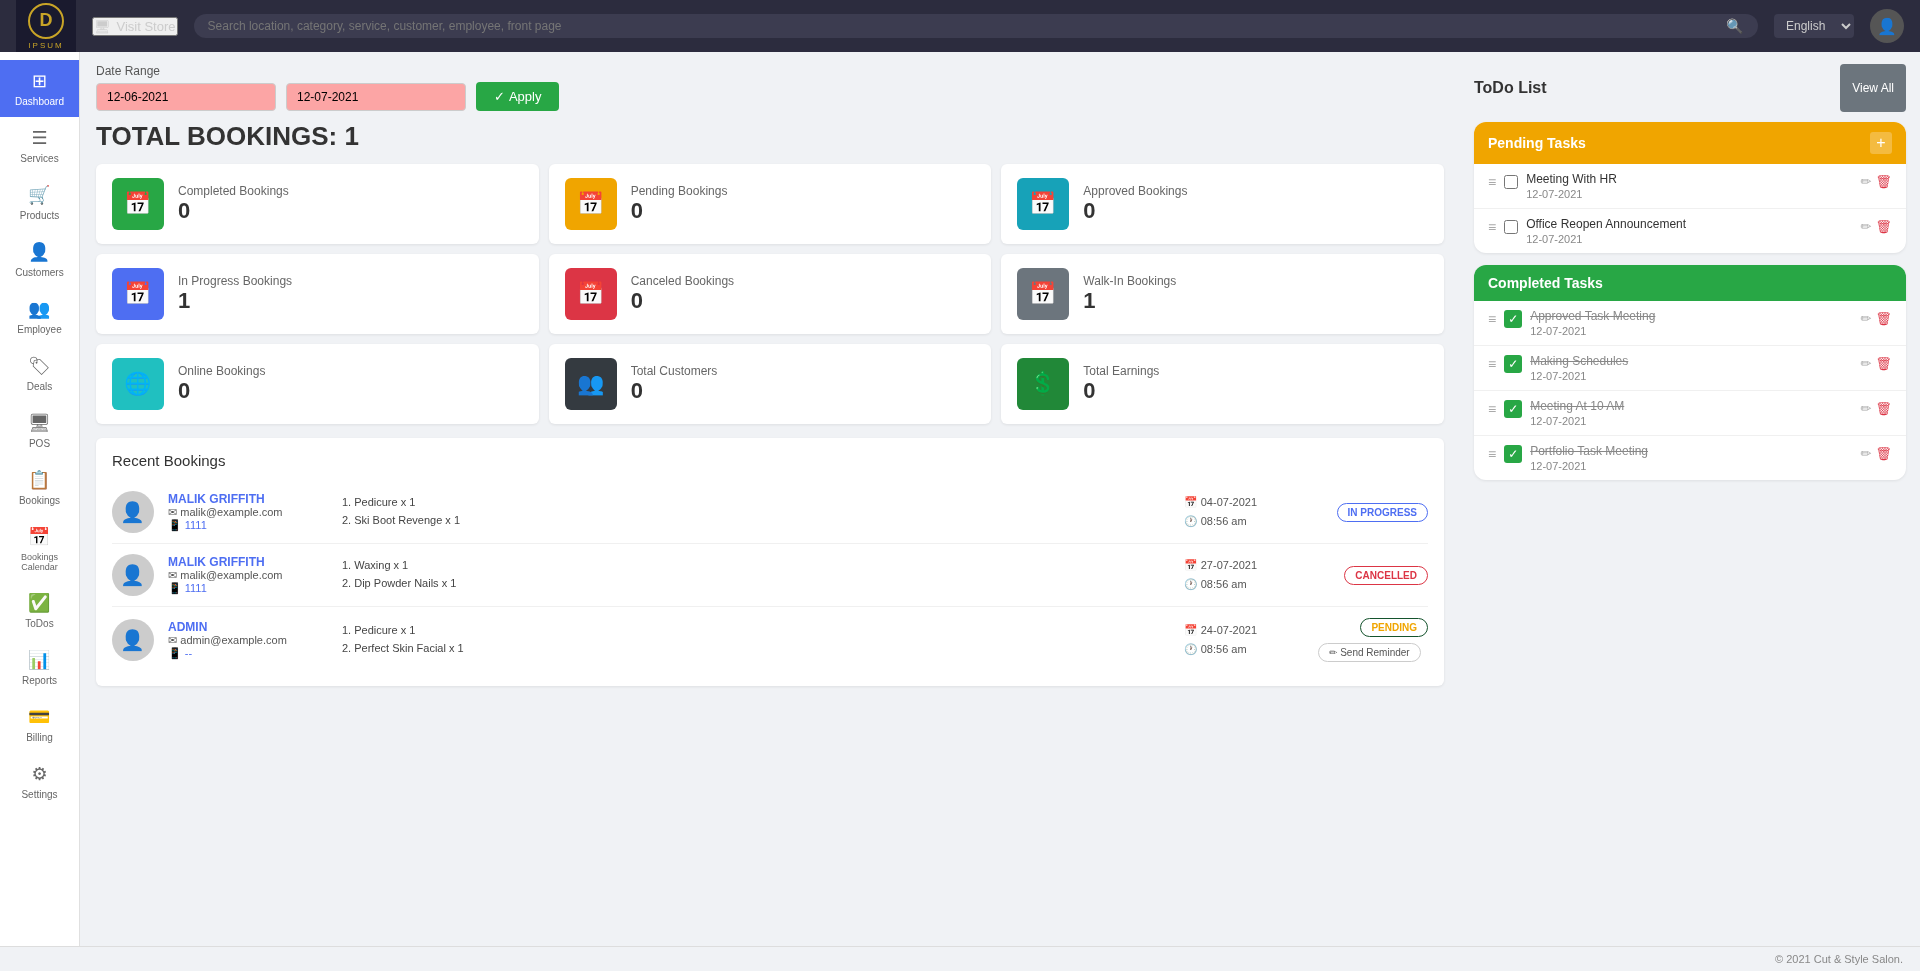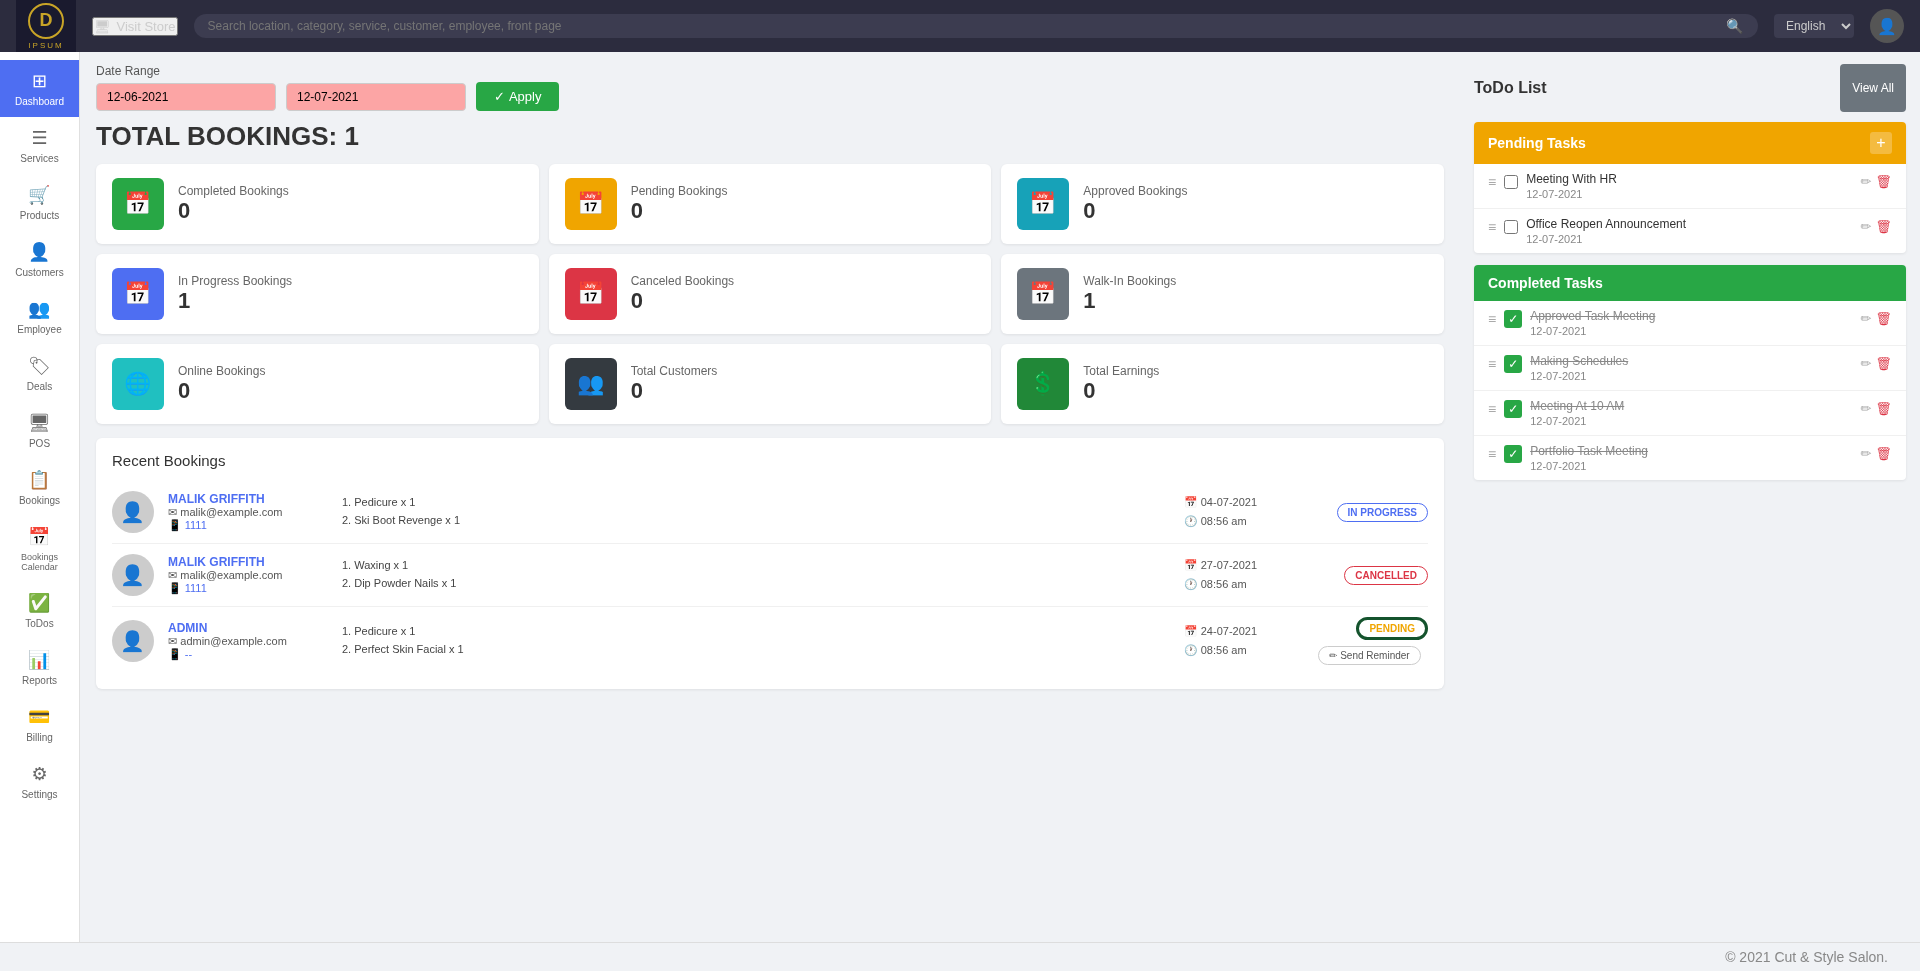--- a/index.html
+++ b/index.html
@@ -236,21 +236,21 @@
     .booking-status { flex: 0 0 110px; text-align: right; }
     .status-badge {
       display: inline-block;
       border-radius: 12px;
       padding: 3px 10px;
       font-size: 10px;
       font-weight: bold;
     }
     .status-inprogress { border: 1px solid #4e6ef2; color: #4e6ef2; background: #fff; }
     .status-cancelled { border: 1px solid #dc3545; color: #dc3545; background: #fff; }
-    .status-pending { border: 3px solid #14532d; color: #f0a500; background: #fff; }
+    .status-pending { border: 1px solid #14532d; color: #f0a500; background: #fff; }
     .send-reminder-btn {
       margin-top: 6px;
       background: #fff;
       border: 1px solid #ccc;
       border-radius: 12px;
       padding: 3px 10px;
       font-size: 10px;
       cursor: pointer;
       display: flex; align-items: center; gap: 4px;
       color: #555;
@@ -276,21 +276,21 @@
       color: #fff;
       border: none;
       border-radius: 4px;
       padding: 17px 12px;
       font-size: 12px;
       cursor: pointer;
     }
 
     .task-section {
       background: #fff;
-      border-radius: 4px;
+      border-radius: 12px;
       overflow: hidden;
       margin-bottom: 12px;
       box-shadow: 0 1px 3px rgba(0,0,0,0.08);
     }
     .task-section-header {
       display: flex;
       align-items: center;
       justify-content: space-between;
       padding: 10px 14px;
       color: #fff;
@@ -340,22 +340,22 @@
     .task-date { font-size: 11px; color: #888; margin-top: 2px; }
     .task-actions { display: flex; gap: 4px; margin-top: 2px; }
     .task-action-btn {
       background: none; border: none; cursor: pointer; color: #aaa; font-size: 13px;
     }
 
     
     .footer {
       background: #f0f2f5;
       text-align: right;
-      padding: 6px 32px;
-      font-size: 14px;
+      padding: 6px 17px;
+      font-size: 11px;
       color: #888;
       border-top: 1px solid #ddd;
       flex-shrink: 0;
     }
   </style>
 </head>
 <body>
 
 <div class="top-nav">
   <div class="logo-box">

